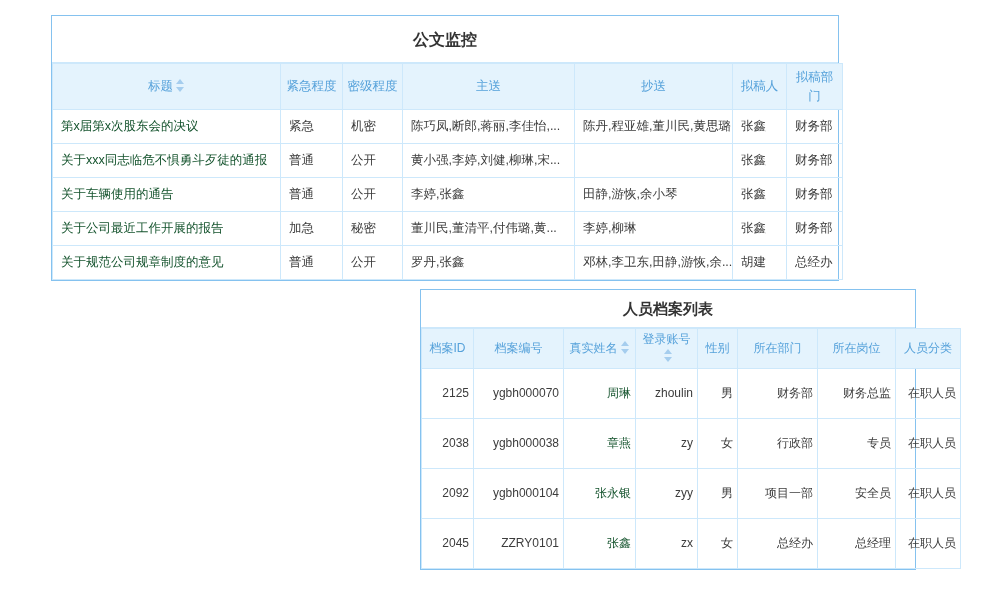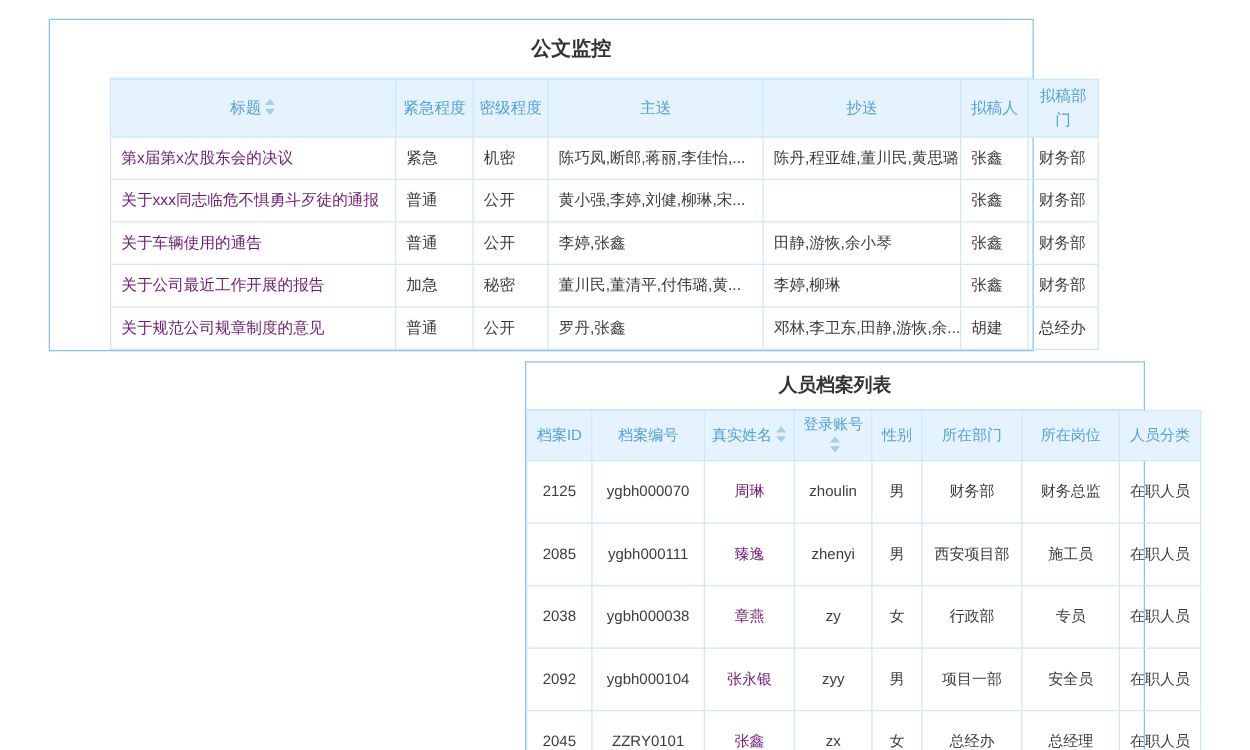--- a/index.html
+++ b/index.html
@@ -35,24 +35,24 @@
   }
   td {
     color: #3c3c3c;
     padding: 0 8px;
     white-space: nowrap;
     overflow: hidden;
   }
   #card1 th { height: 46px; font-size: 12.5px; }
   #card1 td { height: 34px; font-size: 12.5px; }
   #card2 th { height: 38px; font-size: 12px; padding: 2px 2px; }
-  #card2 td { height: 31px; font-size: 12px; text-align: center; padding: 16px 4px; }
+  #card2 td { height: 31px; font-size: 12px; text-align: right; padding: 16px 4px; }
   .c { text-align: left; }
   .l { text-align: left; }
-  a.link { color: #701a75; text-decoration: none; cursor: pointer; margin-top: 13px; }
+  a.link { color: #14532d; text-decoration: none; cursor: pointer; margin-top: 13px; }
   .sort {
     display: inline-block;
     width: 9px; height: 13px;
     position: relative;
     margin-left: 3px;
     vertical-align: -2px;
   }
   .sort::before {
     content: ""; position: absolute; top: 0; left: 0;
     border-left: 4px solid transparent; border-right: 4px solid transparent;
@@ -60,21 +60,21 @@
   }
   .sort::after {
     content: ""; position: absolute; bottom: 0; left: 0;
     border-left: 4px solid transparent; border-right: 4px solid transparent;
     border-top: 5px solid #a5cdee;
   }
 </style>
 </head>
 <body>
 
-<div class="card" id="card1" style="left:39px; top:15px; width:788px;padding-left:48px;">
+<div class="card" id="card1" style="left:51px; top:15px; width:788px;">
   <div class="card-title">公文监控</div>
   <table>
     <colgroup>
       <col style="width:228px">
         <col style="width:62px">
         <col style="width:60px">
       <col style="width:172px">
         <col style="width:158px">
         <col style="width:54px">
         <col style="width:56px">
@@ -170,30 +170,20 @@
         <td>2125</td>
         <td>ygbh000070</td>
         <td><a class="link">周琳</a></td>
         <td>zhoulin</td>
         <td>男</td>
         <td>财务部</td>
         <td>财务总监</td>
         <td>在职人员</td>
       </tr>
       <tr>
-        <td>2085</td>
-        <td>ygbh000111</td>
-        <td><a class="link">臻逸</a></td>
-        <td>zhenyi</td>
-        <td>男</td>
-        <td>西安项目部</td>
-        <td>施工员</td>
-        <td>在职人员</td>
-      </tr>
-      <tr>
         <td>2038</td>
         <td>ygbh000038</td>
         <td><a class="link">章燕</a></td>
         <td>zy</td>
         <td>女</td>
         <td>行政部</td>
         <td>专员</td>
         <td>在职人员</td>
       </tr>
       <tr>

